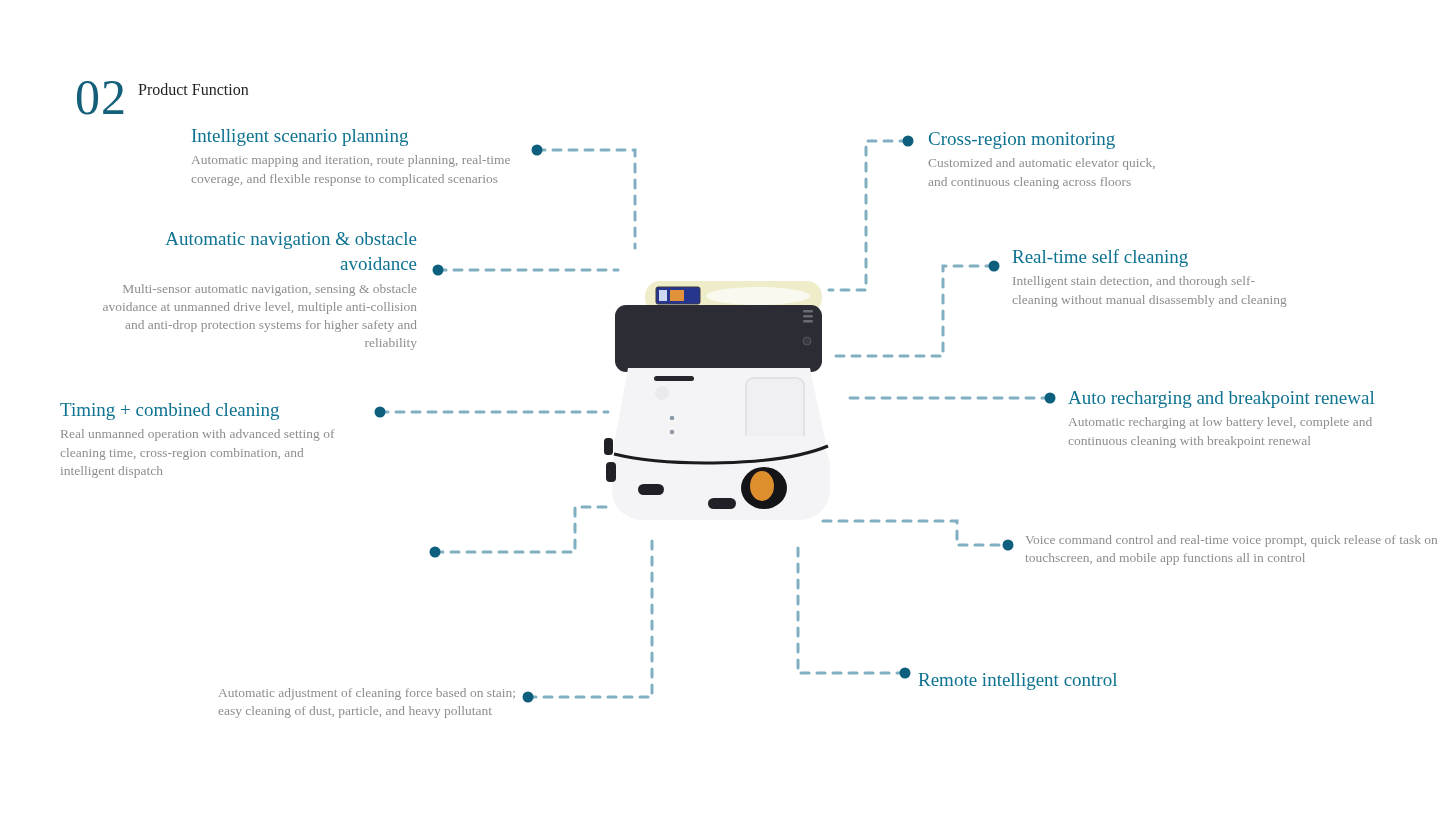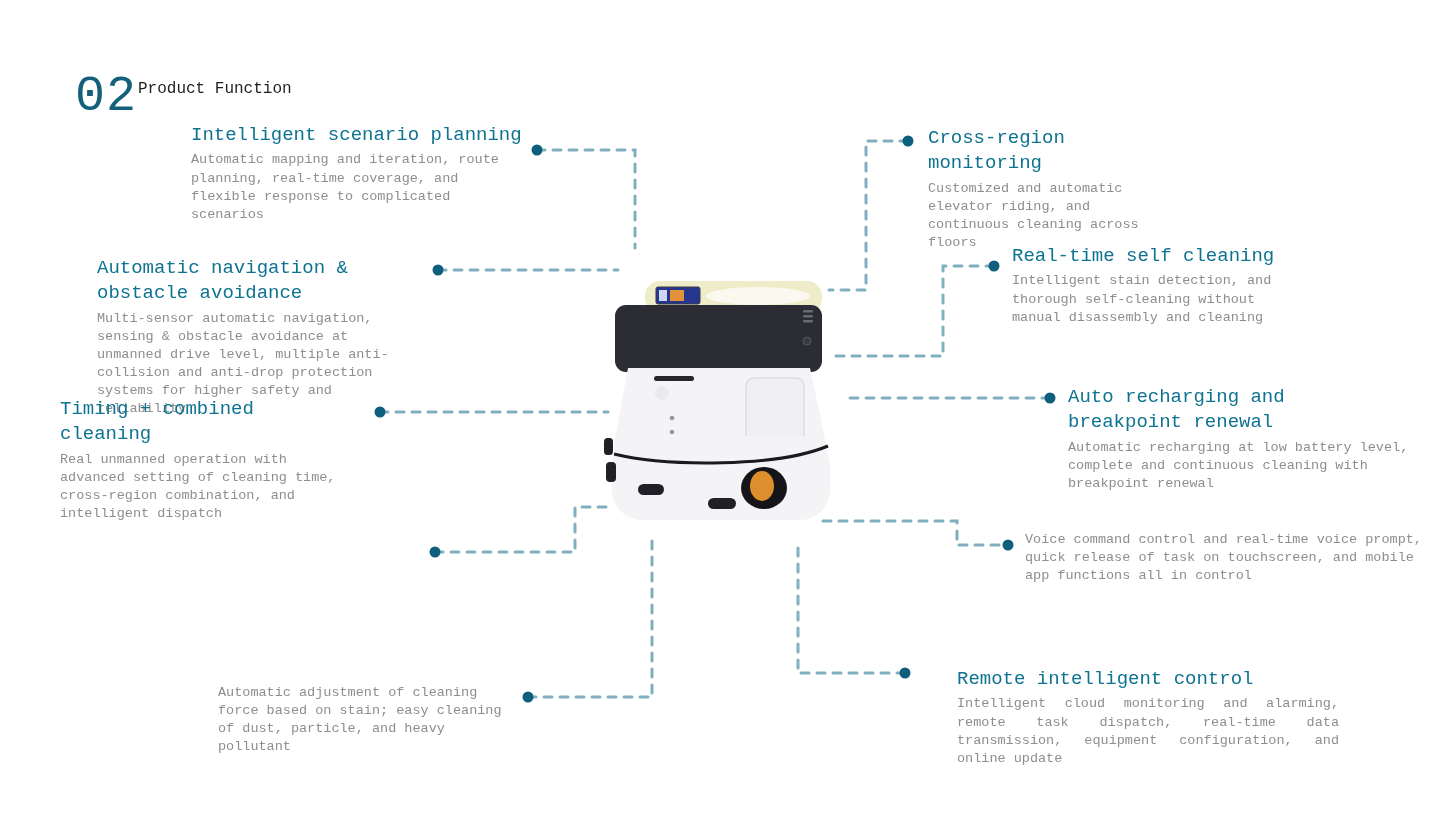--- a/index.html
+++ b/index.html
@@ -1,18 +1,18 @@
 <!DOCTYPE html>
 <html style="--accent-teal: #0e7391; --section-number-teal: #14607a; --heading-dark: #1f1f1f; --body-gray: #8e8e8e; --connector-dash: #7fafc0; --connector-dot: #0d5f7d; --robot-dark: #2c2c34; --robot-cream: #efecca; --robot-body: #f4f4f6; --robot-wheel-orange: #dd8f2e;"><head>
 <meta charset="utf-8">
 <style>
   html,body { margin:0; padding:0; background:#fff; }
   .stage {
     position:relative; width:1445px; height:813px; background:#ffffff;
-    overflow:hidden; font-family:Liberation Mono, monospace;
+    overflow:hidden; font-family:Liberation Serif, serif;
   }
   .sec-num {
     position:absolute; left:75px; top:72px; font-size:50px; line-height:1;
     color:var(--section-number-teal,#14607a); letter-spacing:1px;
   }
   .sec-title {
     position:absolute; left:138px; top:80px; font-size:16px; line-height:1.2;
     color:var(--heading-dark,#1f1f1f);
   }
   .feature { position:absolute; }
@@ -119,52 +119,51 @@
 
     <ellipse cx="166" cy="222" rx="23" ry="21" fill="#141419"></ellipse>
     <ellipse class="robot-wheel" cx="164" cy="220" rx="12" ry="15"></ellipse>
   </svg>
 
   <div class="feature" style="left:191px; top:123px; width:335px;">
     <h3 class="ft">Intelligent scenario planning</h3>
     <p class="fd">Automatic mapping and iteration, route planning, real-time coverage, and flexible response to complicated scenarios</p>
   </div>
 
-  <div class="feature" style="left:97px; top:256px; width:320px;">
+  <div class="feature" style="left:97px; top:226px; width:320px;text-align:right;">
     <h3 class="ft">Automatic navigation &amp; obstacle avoidance</h3>
     <p class="fd">Multi-sensor automatic navigation, sensing &amp; obstacle avoidance at unmanned drive level, multiple anti-collision and anti-drop protection systems for higher safety and reliability</p>
   </div>
 
   <div class="feature" style="left:60px; top:397px; width:285px;">
     <h3 class="ft">Timing + combined cleaning</h3>
     <p class="fd">Real unmanned operation with advanced setting of cleaning time, cross-region combination, and intelligent dispatch</p>
   </div>
 
 
   <div class="feature" style="left:218px; top:681px; width:302px;">
     <p class="fd">Automatic adjustment of cleaning force based on stain; easy cleaning of dust, particle, and heavy pollutant</p>
   </div>
 
   <div class="feature" style="left:928px; top:126px; width:243px;">
     <h3 class="ft">Cross-region monitoring</h3>
-    <p class="fd">Customized and automatic elevator riding, and continuous cleaning across floors</p>
+    <p class="fd">Customized and automatic elevator quick, and continuous cleaning across floors</p>
   </div>
 
   <div class="feature" style="left:1012px; top:244px; width:283px;">
     <h3 class="ft">Real-time self cleaning</h3>
     <p class="fd">Intelligent stain detection, and thorough self-cleaning without manual disassembly and cleaning</p>
   </div>
 
   <div class="feature" style="left:1068px; top:385px; width:352px;">
     <h3 class="ft" style="width:310px;">Auto recharging and breakpoint renewal</h3>
     <p class="fd">Automatic recharging at low battery level, complete and continuous cleaning with breakpoint renewal</p>
   </div>
 
   <div class="feature" style="left:1025px; top:528px; width:415px;">
     <p class="fd">Voice command control and real-time voice prompt, quick release of task on touchscreen, and mobile app functions all in control</p>
   </div>
 
-  <div class="feature" style="left:918px; top:667px; width:382px;margin-left:39px;">
+  <div class="feature" style="left:918px; top:667px; width:382px;">
     <h3 class="ft">Remote intelligent control</h3>
-    <p class="fd justify">Intelligent cloud monitoring and alarming, remote task dispatch, real-time data transmission, equipment configuration, and online update</p>
   </div>
 
 </div>
 
 </body></html>

